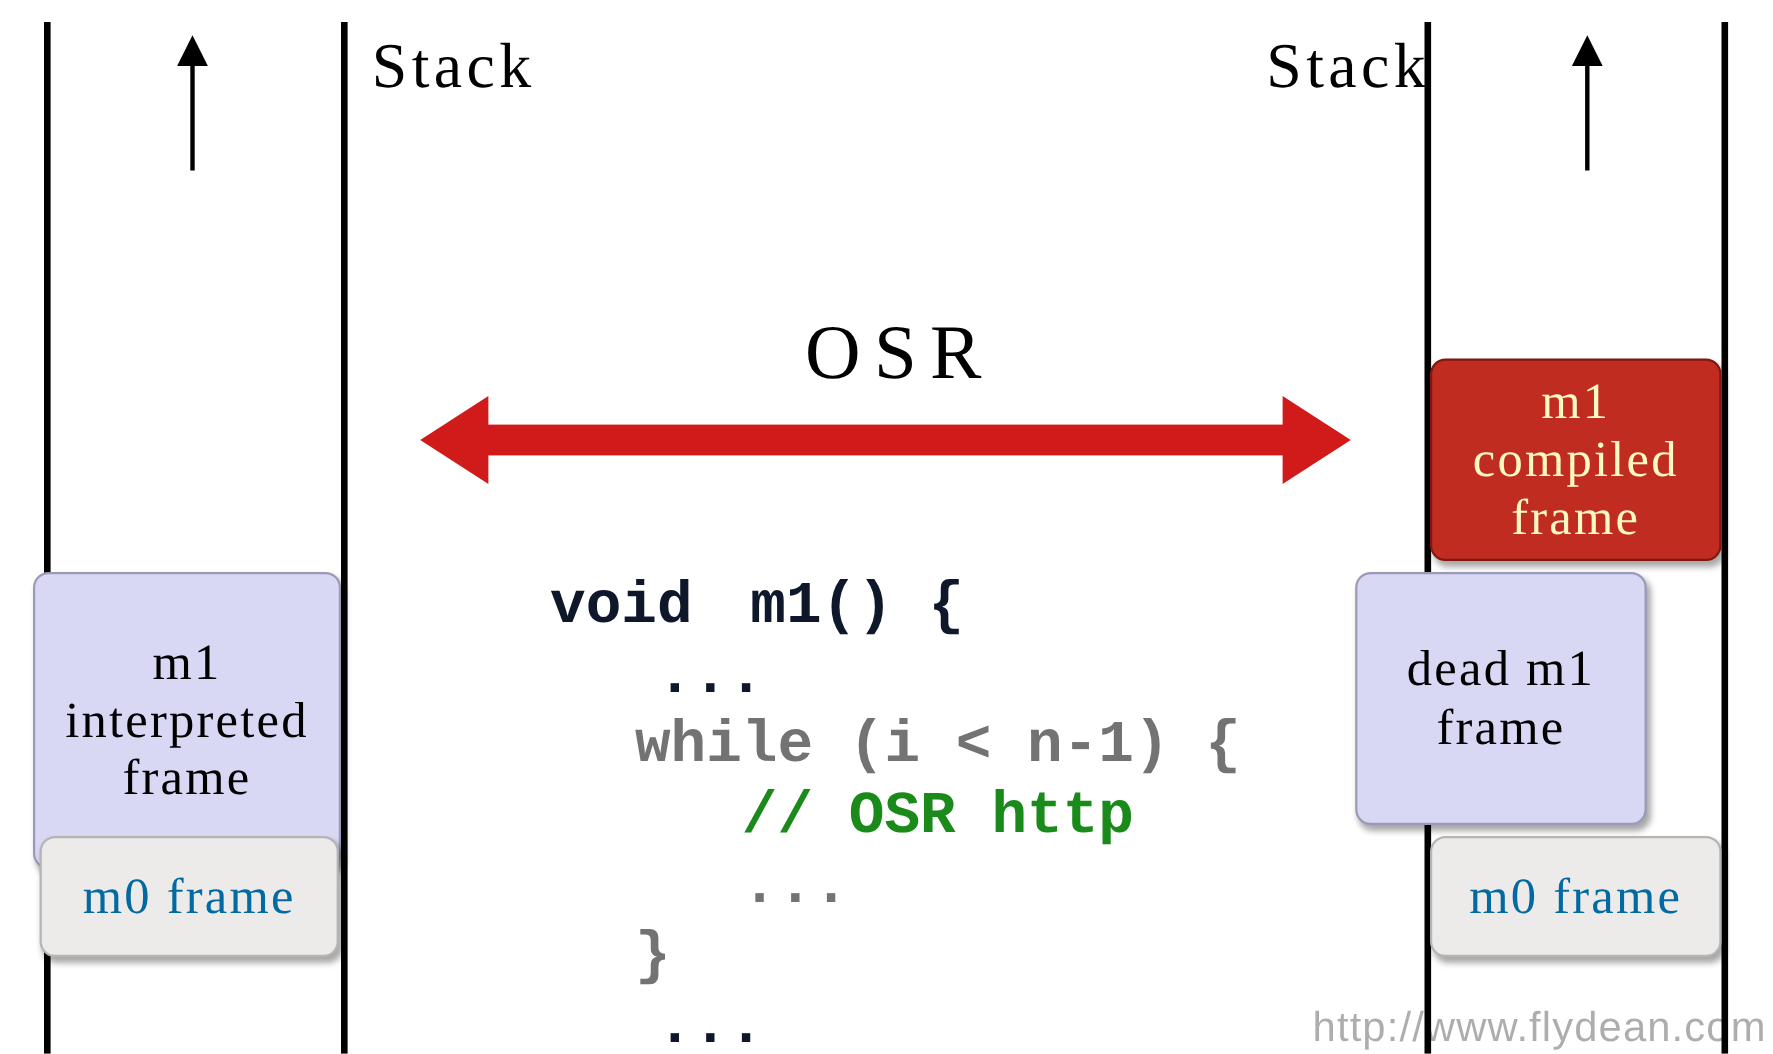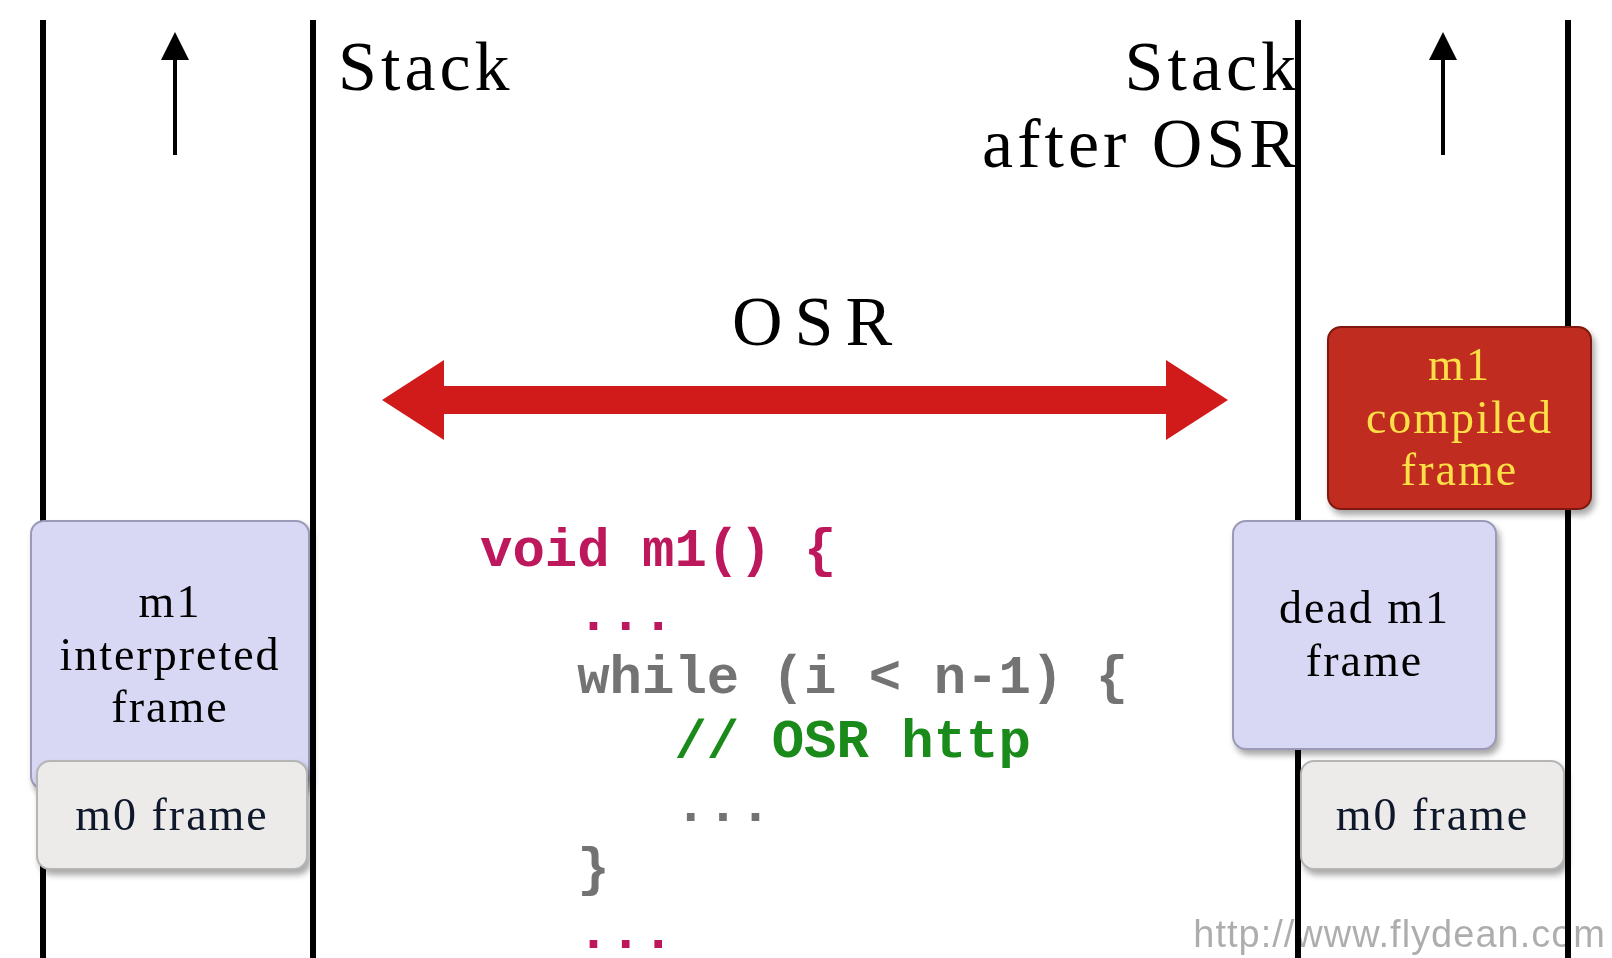--- a/index.html
+++ b/index.html
@@ -43,36 +43,36 @@
     line-height: 1.15;
     letter-spacing: 2px;
     display: flex;
     align-items: center;
     justify-content: center;
     padding: 6px 4px;
     box-shadow: 3px 5px 6px rgba(0,0,0,0.35);
     box-sizing: border-box;
   }
   .frame.purple { background: #d8d8f5; color:#000; border-color:#9a9ab8; }
-  .frame.gray   { background: #ecebea; color:#0f172a; border-color:#b5b5b5;justify-content:center; }
-  .frame.red    { background: #c02c1f; color:#fde047; border-color:#801810;margin-left:27px; }
+  .frame.gray   { background: #ecebea; color:#0369a1; border-color:#b5b5b5;justify-content:center; }
+  .frame.red    { background: #c02c1f; color:#fef9c3; border-color:#801810; }
 
   
   #f-left-m1 { left: 30px; top: 520px; width: 280px; height: 270px; }
   #f-left-m0 { left: 36px; top: 760px; width: 272px; height: 110px; }
 
   
   #f-right-m1c  { left: 1300px; top: 326px; width: 265px; height: 184px; }
   #f-right-m1d  { left: 1232px; top: 520px; width: 265px; height: 230px; }
   #f-right-m0   { left: 1300px; top: 760px; width: 265px; height: 110px; }
 
   
   .title {
     position: absolute;
-    font-size: 70px;
+    font-size: 58px;
     letter-spacing: 4px;
     color: #000;
     line-height: 1.1;
   }
   #title-left  { left: 338px; top: 28px; text-align: left; }
   #title-right { left: 770px; top: 28px; width: 530px; text-align: right; }
 
   
   #osr-label {
     position: absolute;
@@ -139,21 +139,21 @@
   #code {
     position: absolute;
     left: 480px;
     top: 520px;
     font-family: 'Courier New', monospace;
     font-size: 54px;
     font-weight: bold;
     line-height: 1.18;
     white-space: pre;
   }
-  #code .kw  { color: #be185d; }
+  #code .kw  { color: #0f172a; margin-left: 20px; }
   #code .red { color: #737373; }
   #code .grn { color: #1a8a1a; }
 
   
   #watermark {
     position: absolute;
     right: 6px;
     bottom: 2px;
     font-family: Arial, sans-serif;
     font-size: 38px;
@@ -182,21 +182,20 @@
 <div id="ua-right" class="uparrow">
   <div class="tip"></div>
     <div class="shaft"></div>
 </div>
 
 <div id="title-left" class="title">
   <span>Stack</span><br>
 </div>
 <div id="title-right" class="title">
   <span>Stack</span><br>
-  <span>after OSR</span>
 </div>
 
 <div id="osr-label">OSR</div>
 <div id="osr-arrow">
   <div class="head l"></div>
   <div class="shaft"></div>
   <div class="head r"></div>
 </div>
 
 <div id="f-left-m1" class="frame purple">

